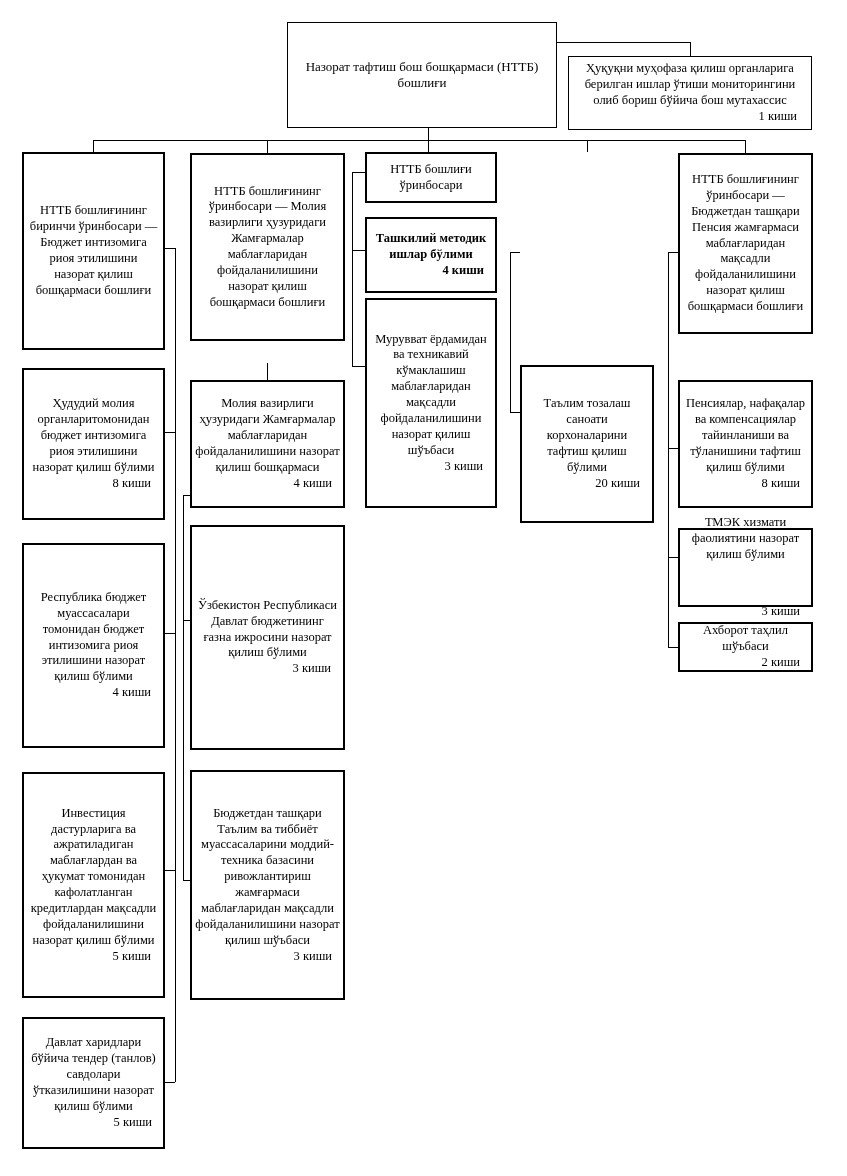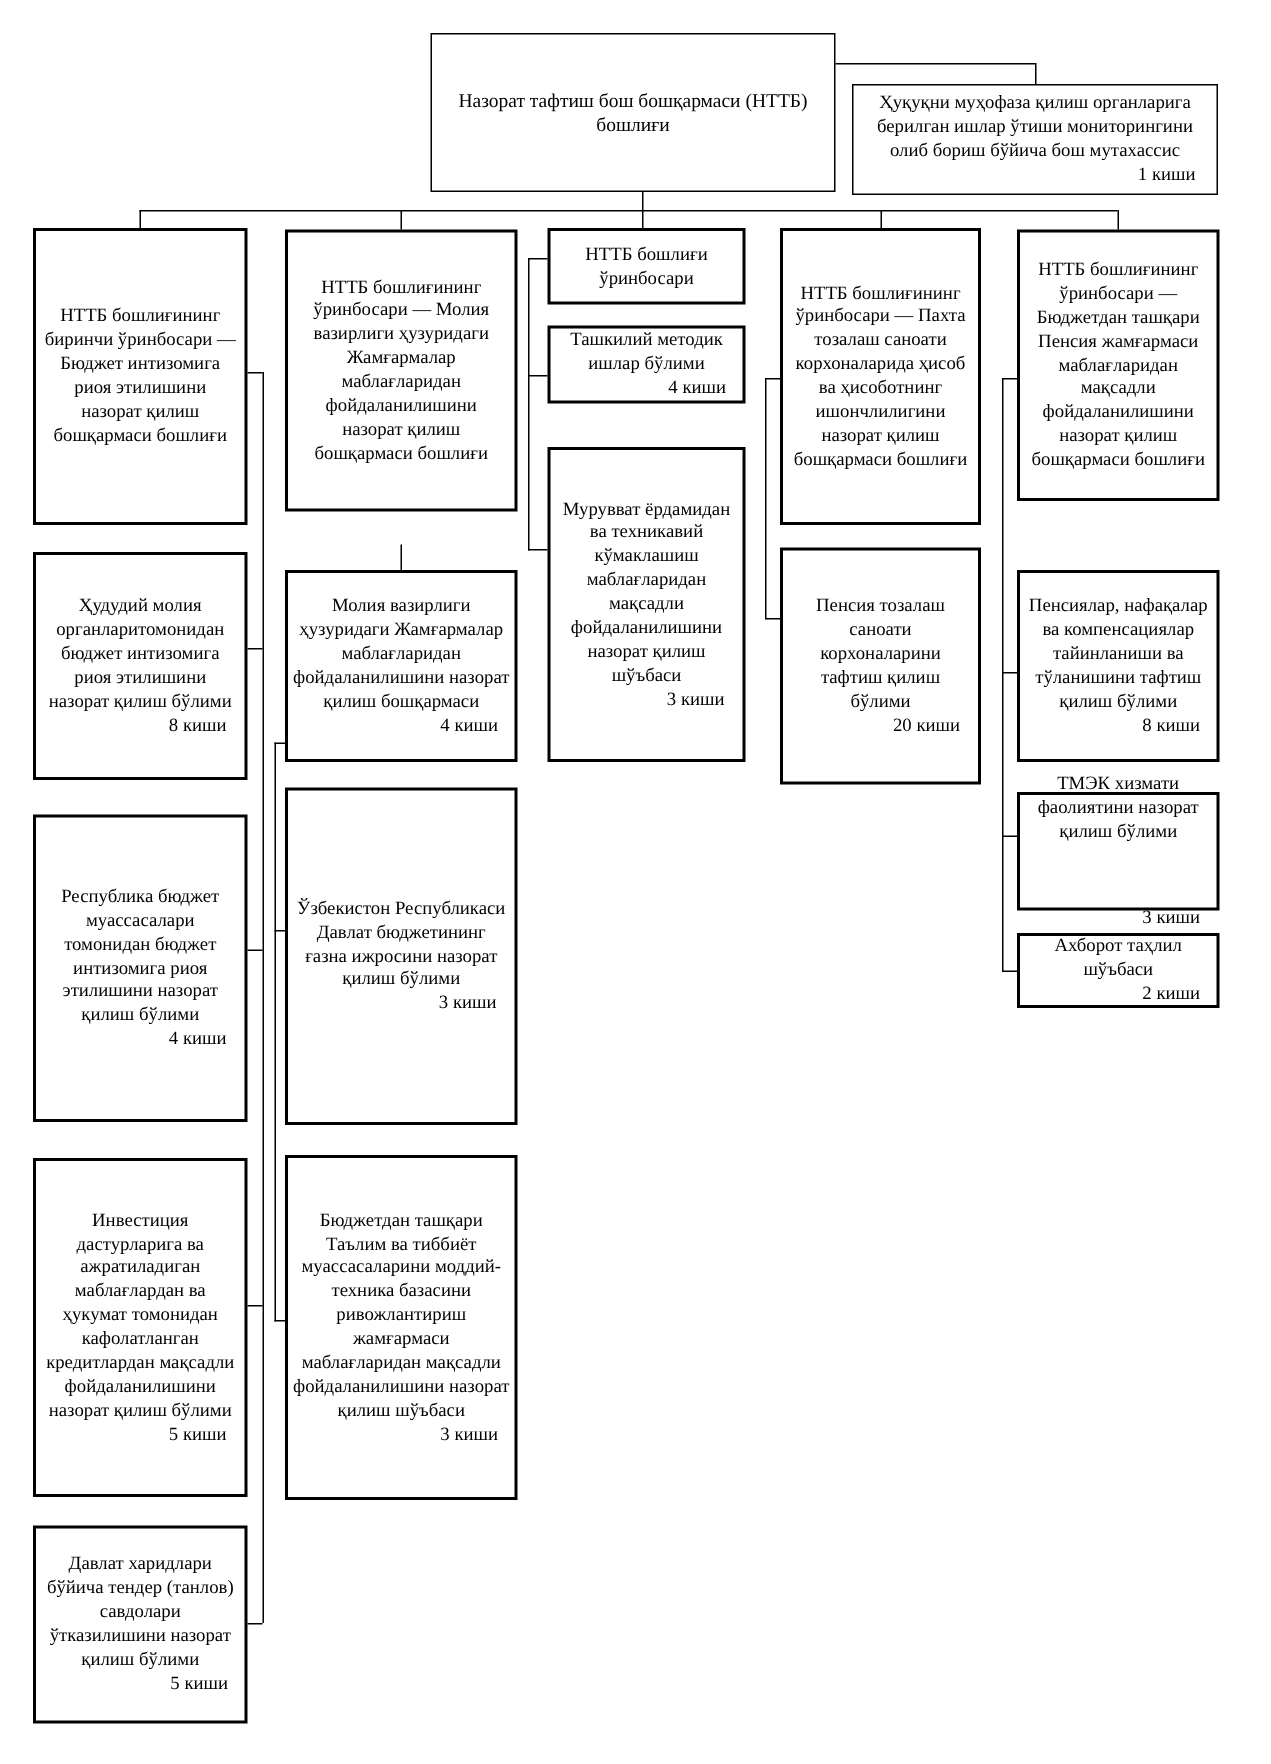--- a/index.html
+++ b/index.html
@@ -77,34 +77,31 @@
     <div class="box-count">3 киши</div>
   </div>
   <div class="box" style="left:190px;top:770px;width:155px;height:230px;padding:1px 3px;">
     <div class="box-label">Бюджетдан ташқари Таълим ва тиббиёт муассасаларини моддий-техника базасини ривожлантириш жамғармаси маблағларидан мақсадли фойдаланилишини назорат қилиш шўъбаси</div>
     <div class="box-count">3 киши</div>
   </div>
 
   <div class="box" style="left:365px;top:152px;width:132px;height:51px;padding:1px 3px;">
     <div class="box-label">НТТБ бошлиғи ўринбосари</div>
   </div>
-  <div class="box" style="left:365px;top:217px;width:132px;height:52px;padding:1px 3px;">
+  <div class="box" style="left:365px;top:217px;width:132px;height:76px;padding:1px 3px;font-weight:bold;">
     <div class="box-label">Ташкилий методик ишлар бўлими</div>
     <div class="box-count">4 киши</div>
   </div>
   <div class="box" style="left:365px;top:298px;width:132px;height:210px;">
     <div class="box-label">Мурувват ёрдамидан ва техникавий кўмаклашиш маблағларидан мақсадли фойдаланилишини назорат қилиш шўъбаси</div>
     <div class="box-count">3 киши</div>
   </div>
 
-  <div class="box" style="left:520px;top:152px;width:134px;height:198px;">
-    <div class="box-label">НТТБ бошлиғининг ўринбосари — Пахта тозалаш саноати корхоналарида ҳисоб ва ҳисоботнинг ишончлилигини назорат қилиш бошқармаси бошлиғи</div>
-  </div>
   <div class="box" style="left:520px;top:365px;width:134px;height:158px;">
-    <div class="box-label">Пенсия тозалаш саноати корхоналарини тафтиш қилиш бўлими</div>
+    <div class="box-label">Таълим тозалаш саноати корхоналарини тафтиш қилиш бўлими</div>
     <div class="box-count">20 киши</div>
   </div>
 
   <div class="box" style="left:678px;top:153px;width:135px;height:181px;">
     <div class="box-label">НТТБ бошлиғининг ўринбосари — Бюджетдан ташқари Пенсия жамғармаси маблағларидан мақсадли фойдаланилишини назорат қилиш бошқармаси бошлиғи</div>
   </div>
   <div class="box" style="left:678px;top:380px;width:135px;height:128px;padding:1px 3px;">
     <div class="box-label">Пенсиялар, нафақалар ва компенсациялар тайинланиши ва тўланишини тафтиш қилиш бўлими</div>
     <div class="box-count">8 киши</div>
   </div>

